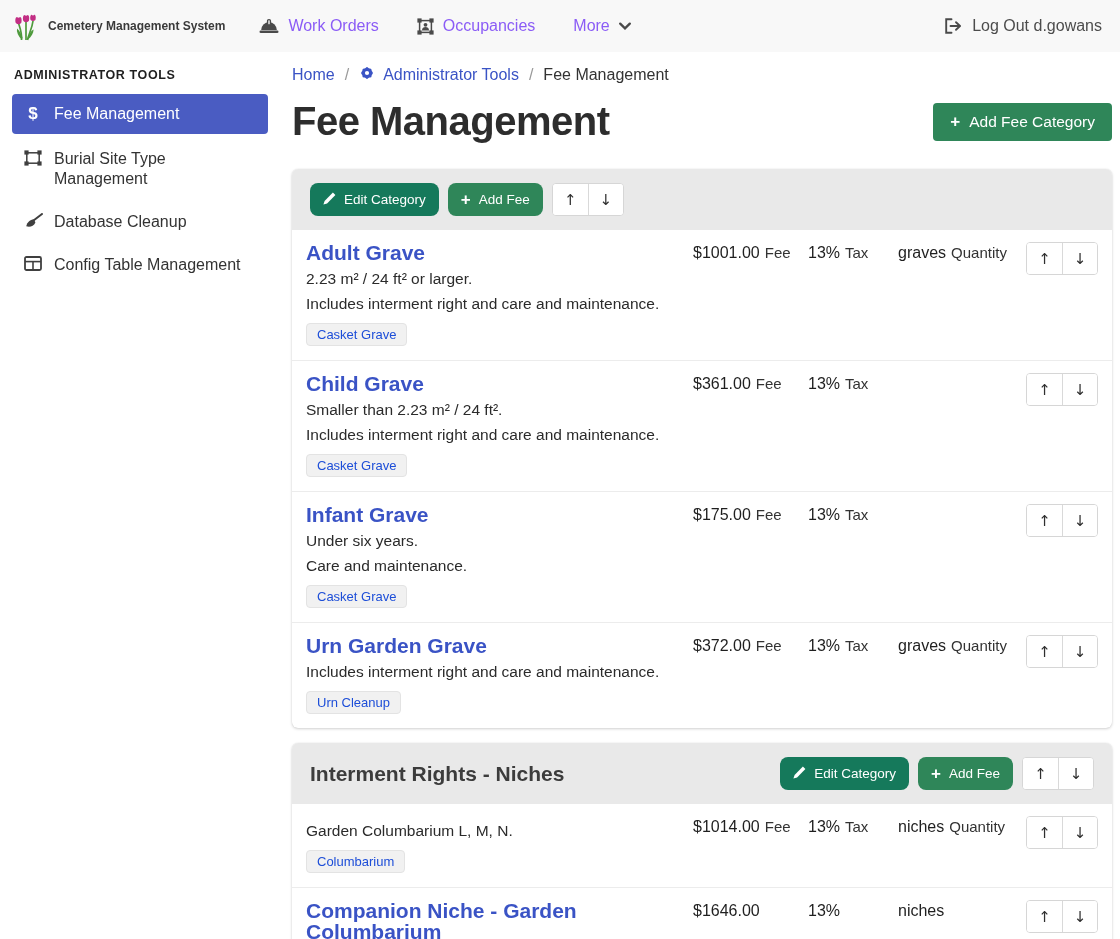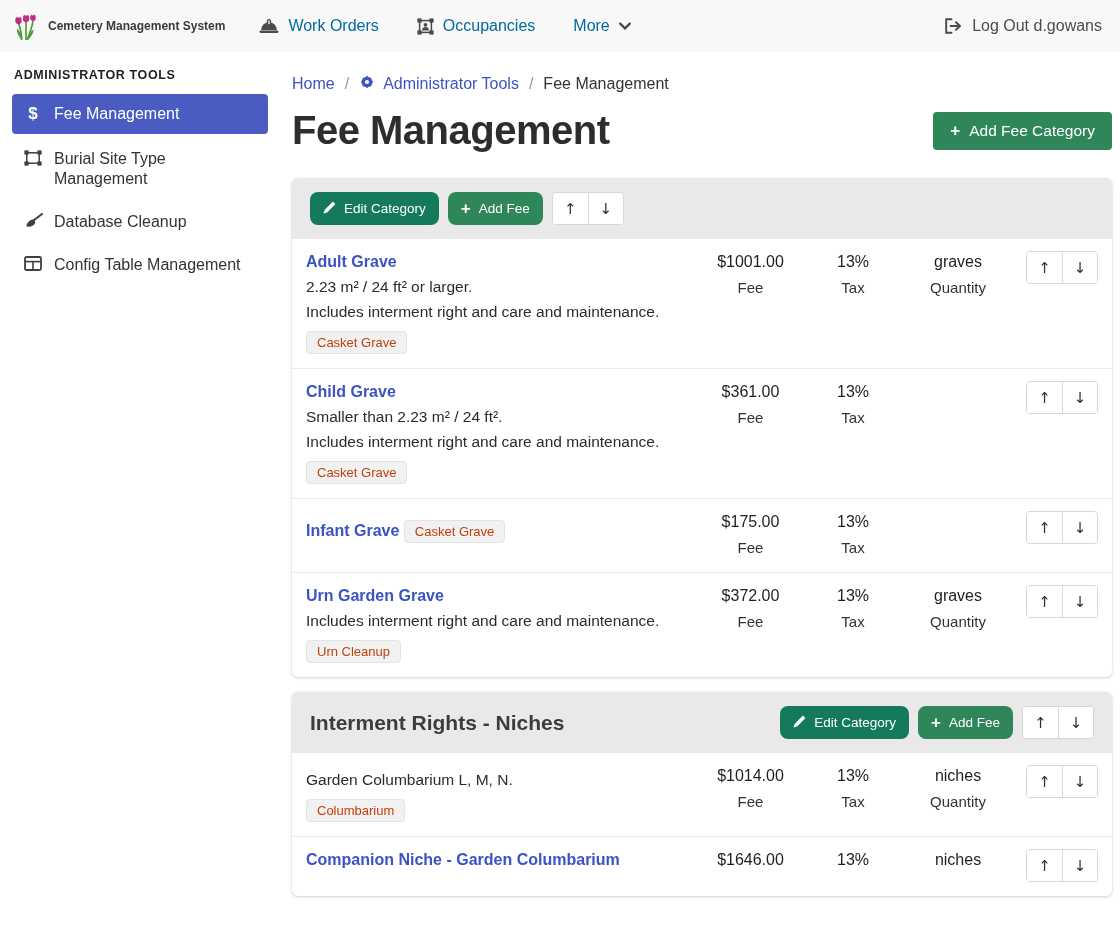--- a/index.html
+++ b/index.html
@@ -3,37 +3,37 @@
 <meta charset="utf-8">
 <style>
   * { box-sizing: border-box; margin: 0; padding: 0; }
   html, body { width: 1120px; height: 939px; overflow: hidden; background: #fff;
     font-family: "Liberation Sans", sans-serif; color: #2b2b2b; }
 
   
   .navbar { height: 52px; background: #f8f8f8; display: flex; align-items: center; padding: 0 18px 0 14px; }
   .brand { display: flex; align-items: center; gap: 10px; font-size: 12px; font-weight: 700; color: #3a3a3a; cursor: pointer; }
   .nav-items { display: flex; align-items: center; margin-left: 34px; gap: 38px; }
-  .nav-item { display: flex; align-items: center; gap: 9px; font-size: 16px; color: #0369a1; cursor: pointer; }
+  .nav-item { display: flex; align-items: center; gap: 9px; font-size: 16px; color: #8b5cf6; cursor: pointer; }
   .nav-right { margin-left: auto; display: flex; align-items: center; gap: 9px; font-size: 16px; color: #4c4c4c; cursor: pointer; }
   .navbar svg { display: block; }
 
   
   .sidebar { position: absolute; left: 0; top: 52px; width: 280px; padding: 14px 12px 0; }
   .sidebar-heading { font-size: 12.5px; font-weight: 700; letter-spacing: .6px; color: #1f1f1f; margin: 2px 2px 12px; }
   .side-item { display: flex; align-items: flex-start; gap: 10px; padding: 8px 10px; margin-bottom: 7px;
     border-radius: 4px; font-size: 16px; line-height: 20px; color: #333; cursor: pointer; }
   .side-icon { width: 22px; flex: none; display: flex; justify-content: center; padding-top: 1px; }
   .side-item.active { background: var(--accent-blue, #4a5cc2); color: #fff; padding: 10px; }
   .side-item.active .dollar-glyph { color: #fff; }
   .dollar-glyph { font-size: 17px; font-weight: 700; color: #3f3f3f; line-height: 18px; }
 
   
   .main { position: absolute; left: 292px; top: 52px; width: 820px; }
-  .breadcrumb { margin-top: 22px; font-size: 16px; display: flex; align-items: center; gap: 10px; }
+  .breadcrumb { margin-top: 13px; font-size: 16px; display: flex; align-items: center; gap: 10px; }
   .crumb-link { color: var(--link-blue, #3a53c5); text-decoration: none; display: flex; align-items: center; gap: 8px; cursor: pointer; }
   .crumb-sep { color: #9a9a9a; }
   .crumb-current { color: #333; }
 
   .title-row { display: flex; align-items: center; justify-content: space-between; margin-top: 14px; }
   h1.page-title { font-size: 40px; font-weight: 700; color: #2d2d2d; letter-spacing: -0.5px; }
   .btn { border: none; border-radius: 4px; color: #fff; display: inline-flex; align-items: center; cursor: pointer;
     font-family: "Liberation Sans", sans-serif; }
   .btn-add-category { background: var(--green, #2f8659); font-size: 15.5px; padding: 10px 17px; gap: 9px; }
   .plus-glyph { font-weight: 700; font-size: 17px; line-height: 14px; }
@@ -52,26 +52,26 @@
 
   .arrow-group { display: inline-flex; background: #fff; border: 1px solid #d6d6d6; border-radius: 4px; overflow: hidden; }
   .arrow-group button { width: 35px; height: 31px; background: #fff; border: none; font-size: 15px; color: #2f2f2f; cursor: pointer;
     font-family: "DejaVu Sans", sans-serif; }
   .arrow-group button + button { border-left: 1px solid #d9d9d9; }
   .header-actions .arrow-group button { height: 31px; }
 
   .fee-row { display: flex; align-items: flex-start; padding: 12px 14px 14px; }
   .fee-row + .fee-row, .row-stub { border-top: 1px solid #ececec; }
   .fee-main { flex: 1; padding-right: 8px; }
-  .fee-name { display: inline-block; color: var(--link-blue, #3a53c5); font-weight: 700; font-size: 16px; line-height: 21px;
+  .fee-name { display: inline-block; color: var(--link-blue, #3a53c5); font-weight: 700; font-size: 21px; line-height: 21px;
     text-decoration: none; cursor: pointer; }
   .fee-desc { margin-top: 4px; font-size: 15.5px; line-height: 21px; color: #2b2b2b; }
   .fee-badge { display: inline-block; margin-top: 9px; background: #f1f1f1; border: 1px solid #e3e3e3; border-radius: 4px;
-    padding: 3px 10px; font-size: 13px; color: #c2410c; }
-  .stat { width: 115px; text-align: center; display: flex; flex-direction: column; gap: 5px; }
+    padding: 3px 10px; font-size: 13px; color: #1d4ed8; }
+  .stat { width: 115px; text-align: center; display: flex; gap: 5px; }
   .stat-tax { width: 90px; }
   .stat-qty { width: 120px; }
   .stat .val { font-size: 16px; color: #1f1f1f; line-height: 21px; }
   .stat .lbl { font-size: 15px; color: #333; line-height: 21px; }
   .row-arrows { width: 80px; display: flex; justify-content: flex-end; }
 </style>
 </head>
 <body>
 
 <header class="navbar">
@@ -295,20 +295,24 @@
       <div class="arrow-group">
         <button class="up-btn">↑</button>
         <button class="down-btn">↓</button>
       </div>
     </div>
   </div>
 
   <div class="fee-row">
     <div class="fee-main">
       <a class="fee-name">Infant Grave</a>
+      <div class="fee-descs">
+                <p class="fee-desc">Under six years.</p>
+                <p class="fee-desc">Care and maintenance.</p>
+              </div>
       <span class="fee-badge">Casket Grave</span>
     </div>
     <div class="stat stat-fee">
       <span class="val fee-val">$175.00</span>
       <span class="lbl fee-lbl">Fee</span>
     </div>
     <div class="stat stat-tax">
       <span class="val tax-val">13%</span>
       <span class="lbl tax-lbl">Tax</span>
     </div>

